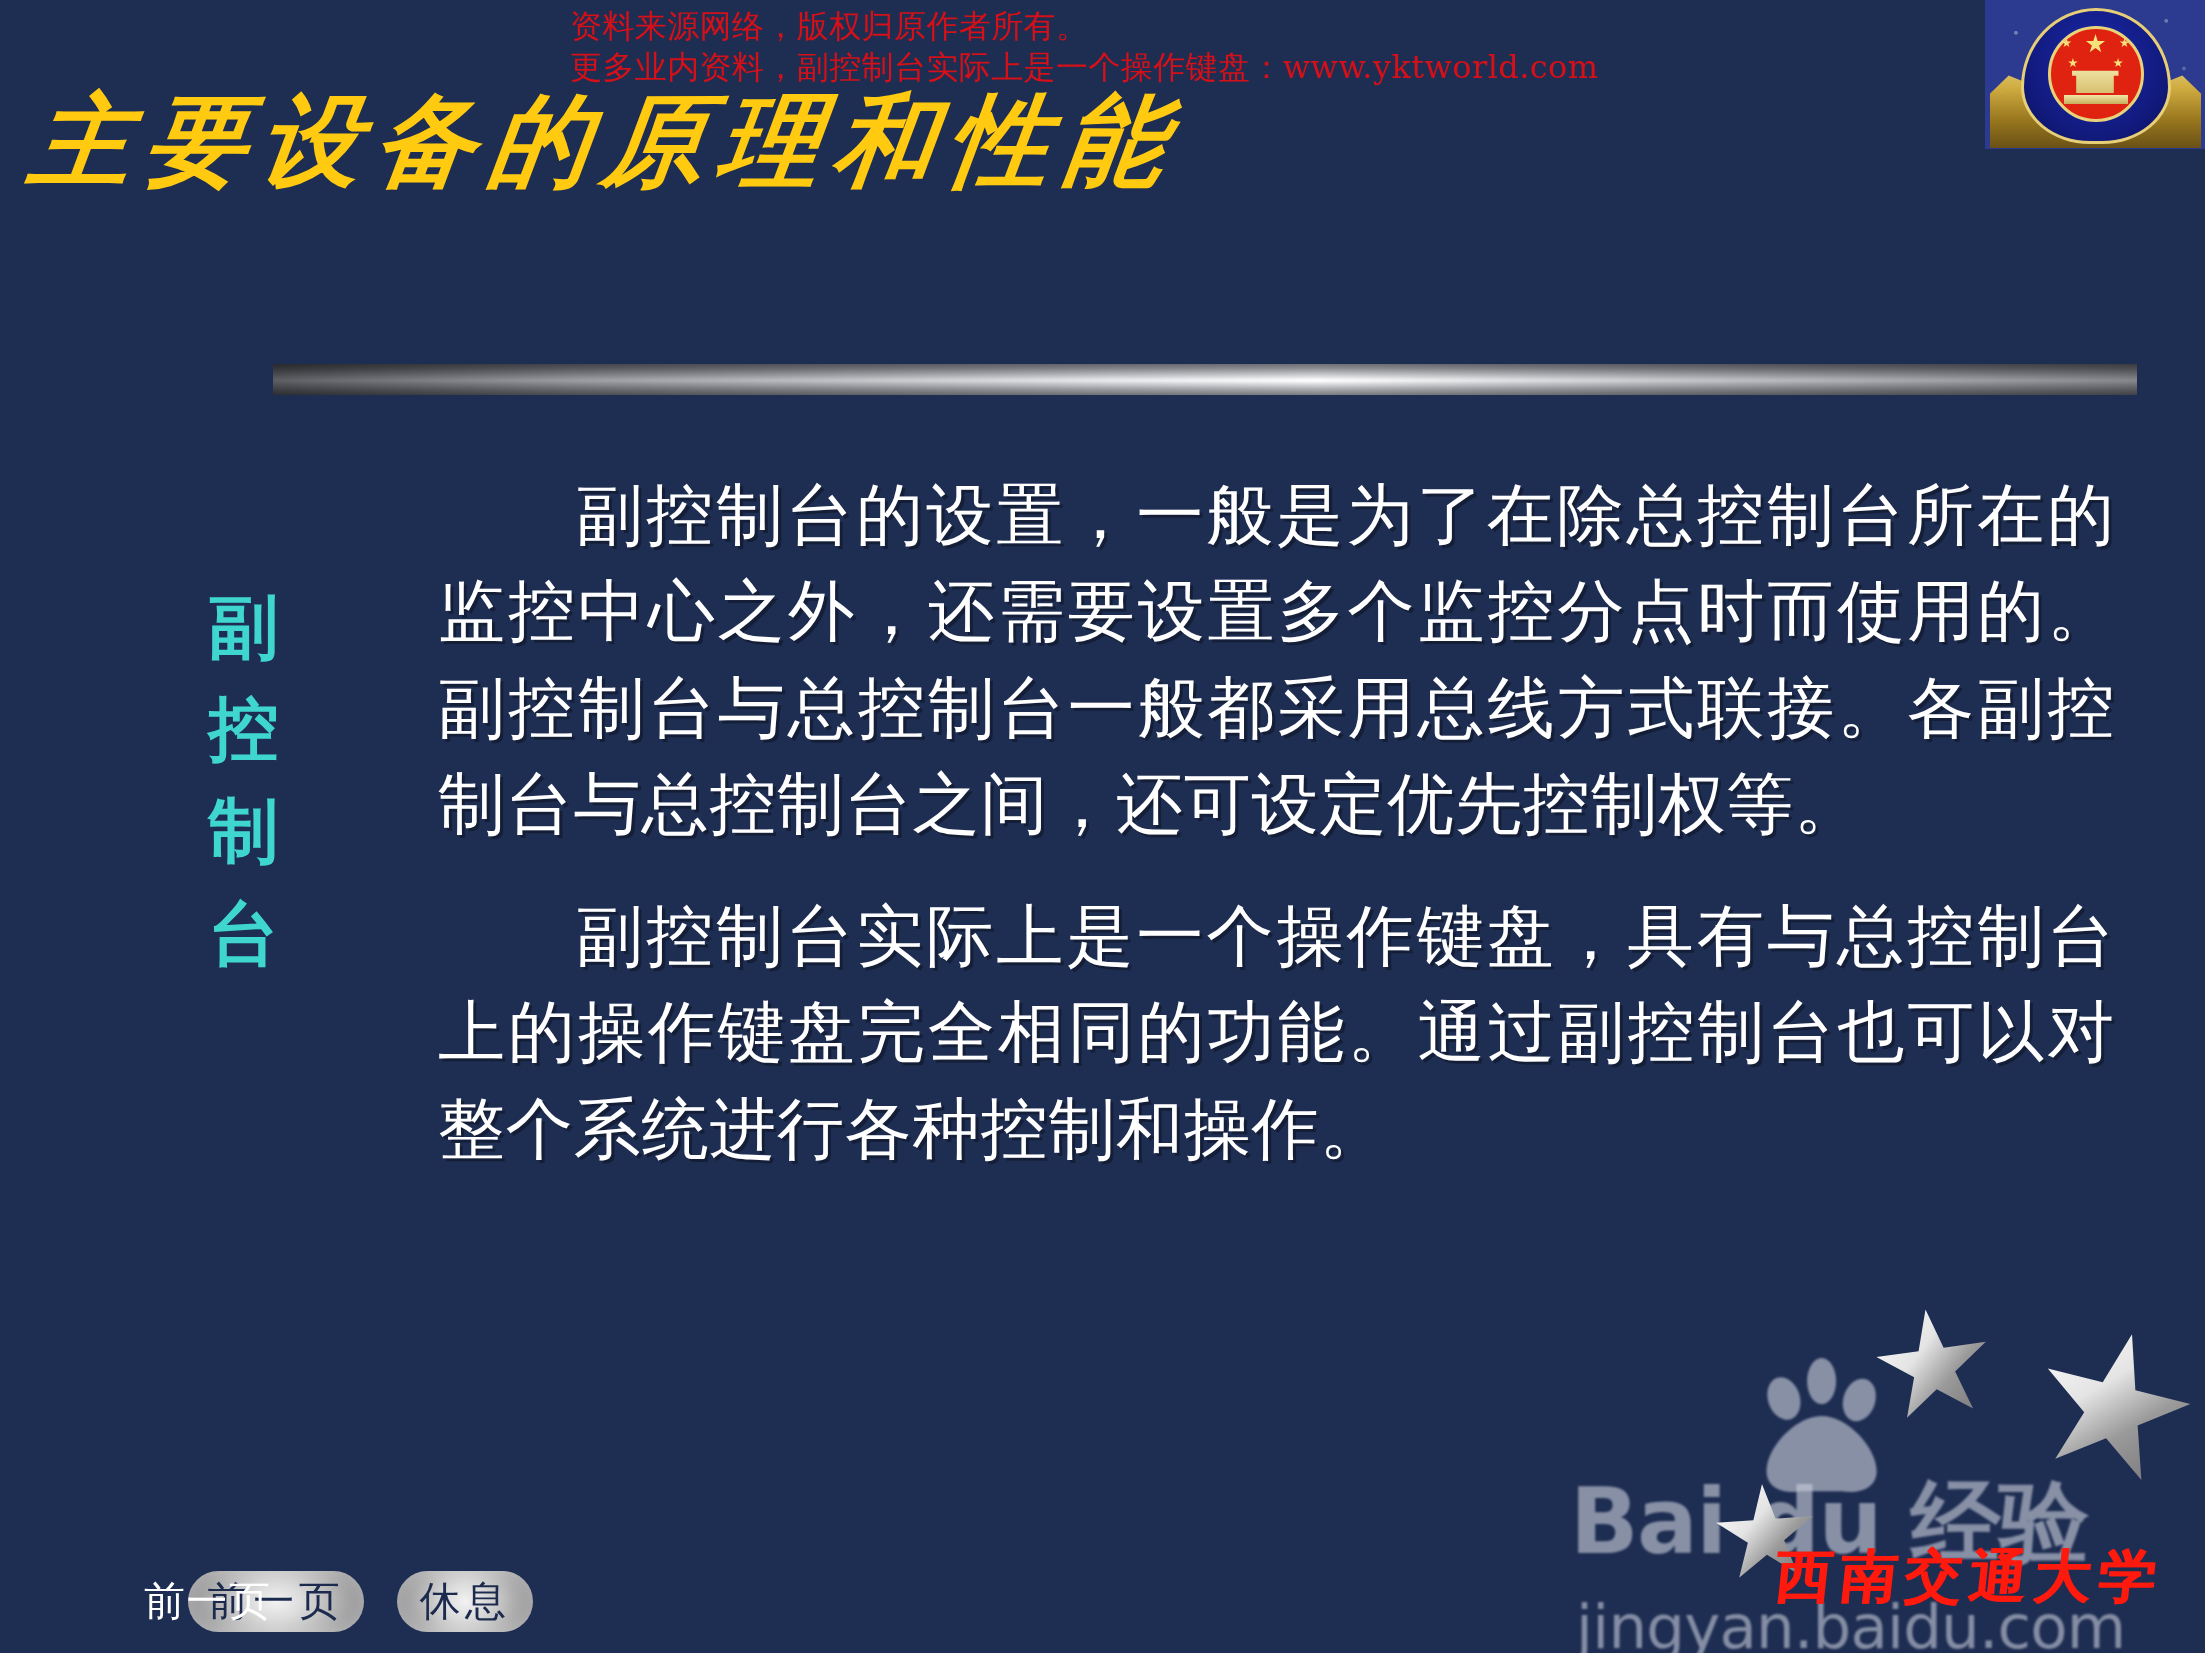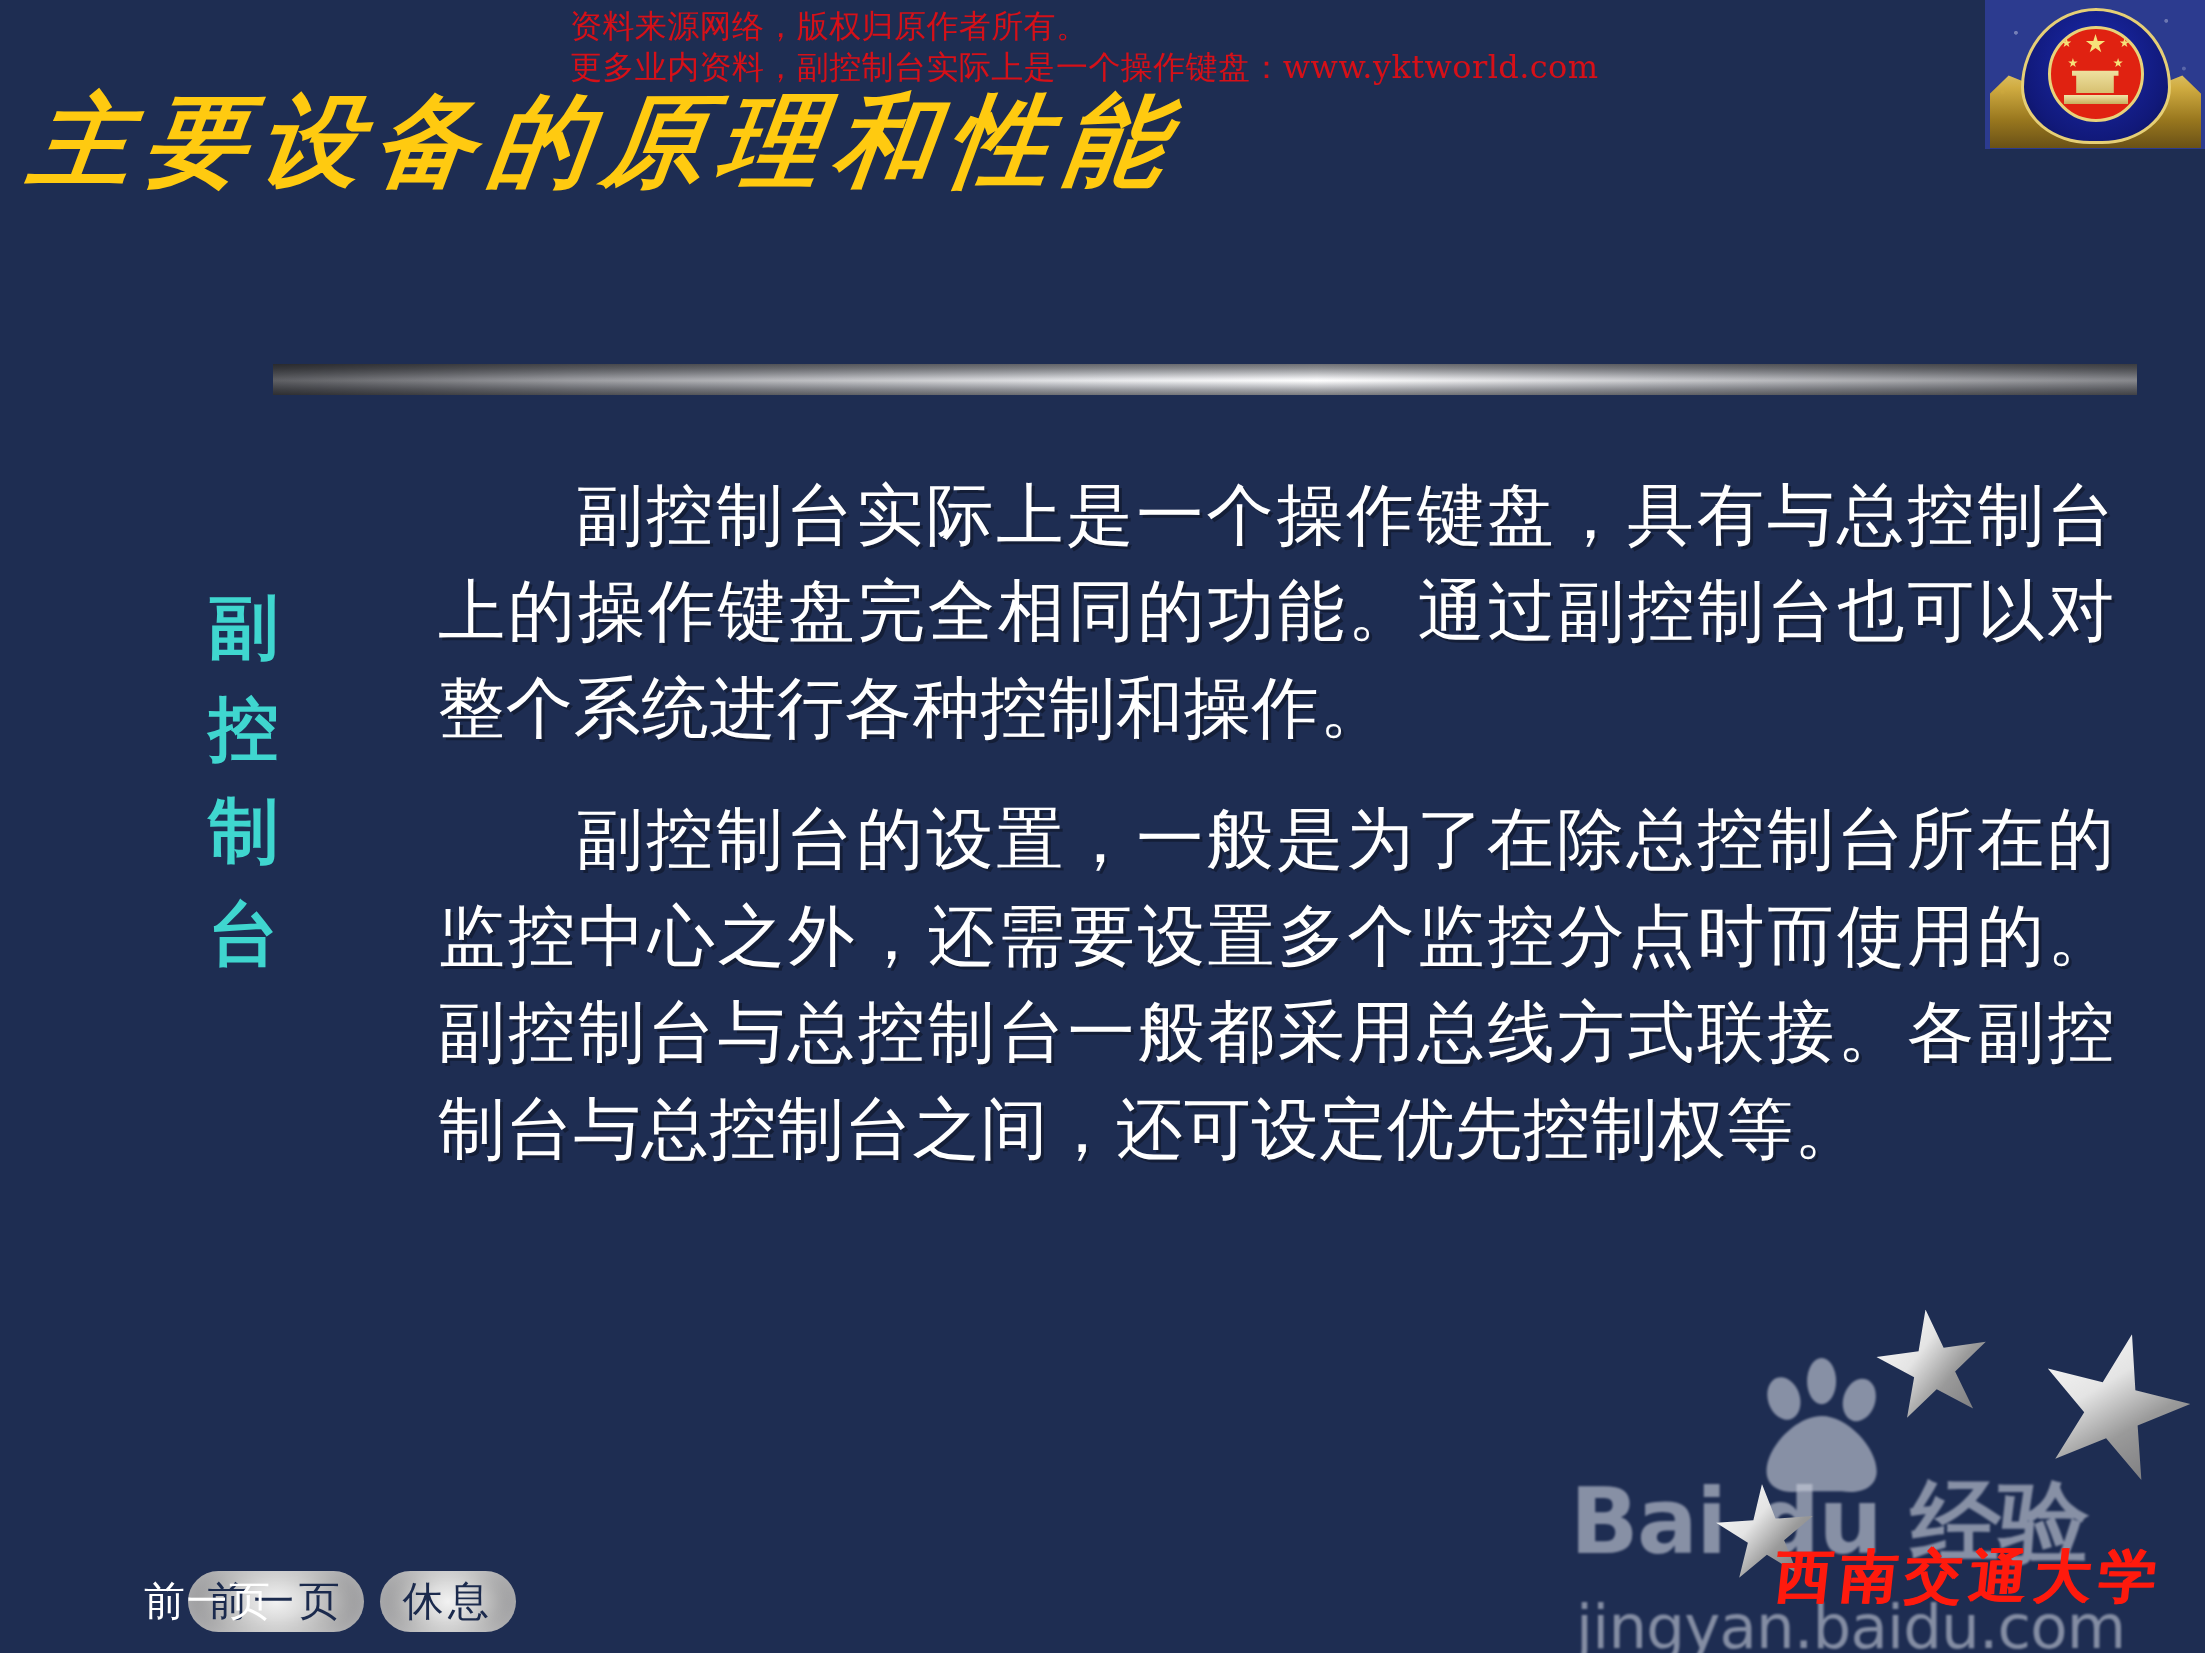--- a/index.html
+++ b/index.html
@@ -209,21 +209,21 @@
     align-items: center;
     justify-content: center;
     color: #1b2a4d;
     font-family: "DejaVu Serif", serif;
     font-size: 41px;
     letter-spacing: 4.6px;
     white-space: nowrap;
     z-index: 2;
   }
   #btn-prev { left: 44px;  width: 176px; }
-  #btn-rest { left: 236px; width: 136px; font-family: Liberation Serif, serif; }
+  #btn-rest { left: 253px; width: 136px; font-family: Liberation Serif, serif; }
 
   
   #watermark {
     position: absolute;
     left: 1570px;
     top: 1309px;
     width: 636px;
     height: 345px;
     pointer-events: none;
   }
@@ -308,22 +308,22 @@
   <div id="title-bar"></div>
 
   <div id="side-heading">
     <span>副</span>
     <span>控</span>
     <span>制</span>
     <span>台</span>
   </div>
 
   <div id="body-copy">
+    <p>副控制台的设置，一般是为了在除总控制台所在的监控中心之外，还需要设置多个监控分点时而使用的。副控制台与总控制台一般都采用总线方式联接。各副控制台与总控制台之间，还可设定优先控制权等。</p>
     <p>副控制台实际上是一个操作键盘，具有与总控制台上的操作键盘完全相同的功能。通过副控制台也可以对整个系统进行各种控制和操作。</p>
-    <p>副控制台的设置，一般是为了在除总控制台所在的监控中心之外，还需要设置多个监控分点时而使用的。副控制台与总控制台一般都采用总线方式联接。各副控制台与总控制台之间，还可设定优先控制权等。</p>
   </div>
 
   <div id="nav-bar">
     <div class="ghost-label">前一页</div>
     <div class="nav-btn" id="btn-prev">前一页</div>
     <div class="nav-btn" id="btn-rest">休息</div>
   </div>
 
   <div id="watermark">
     <svg id="wm-paw" viewBox="0 0 100 100">

